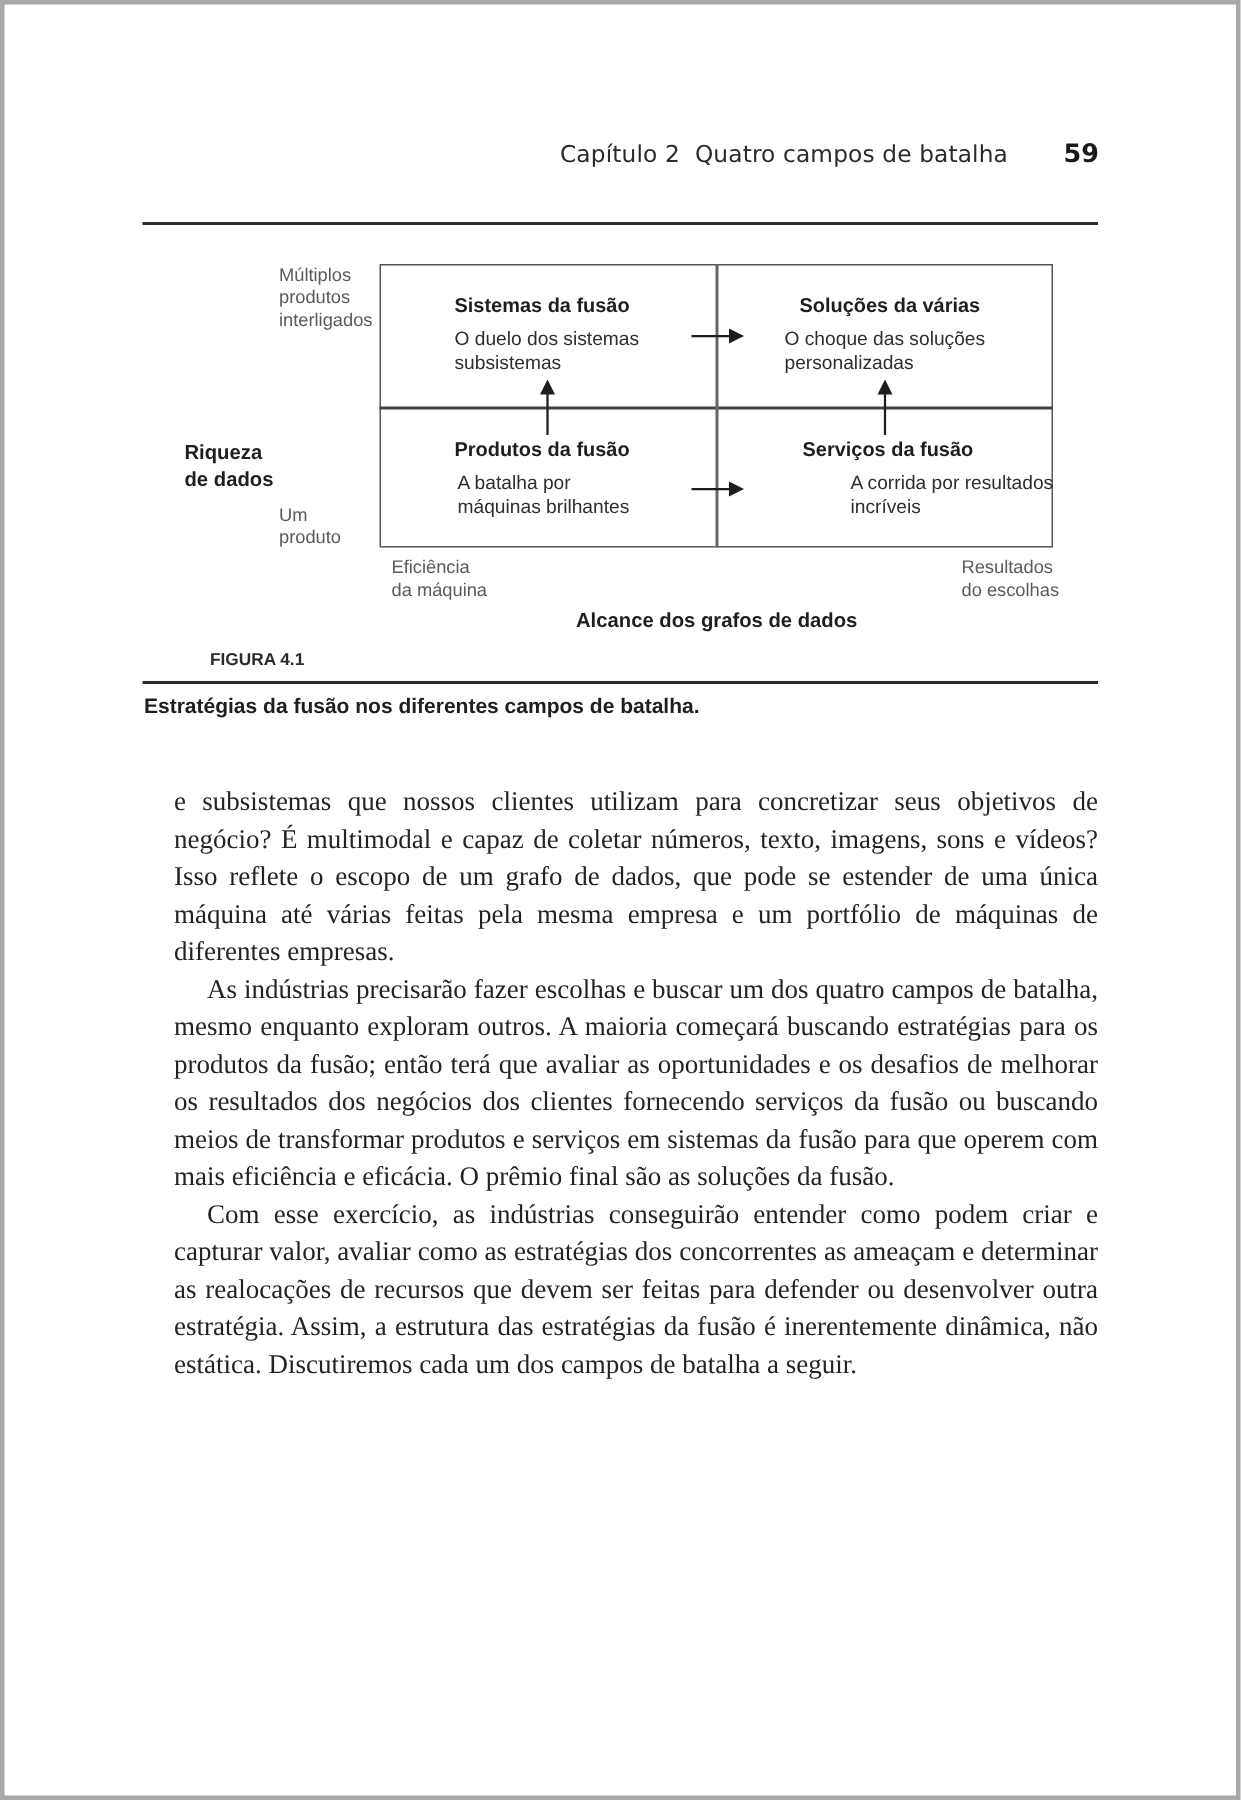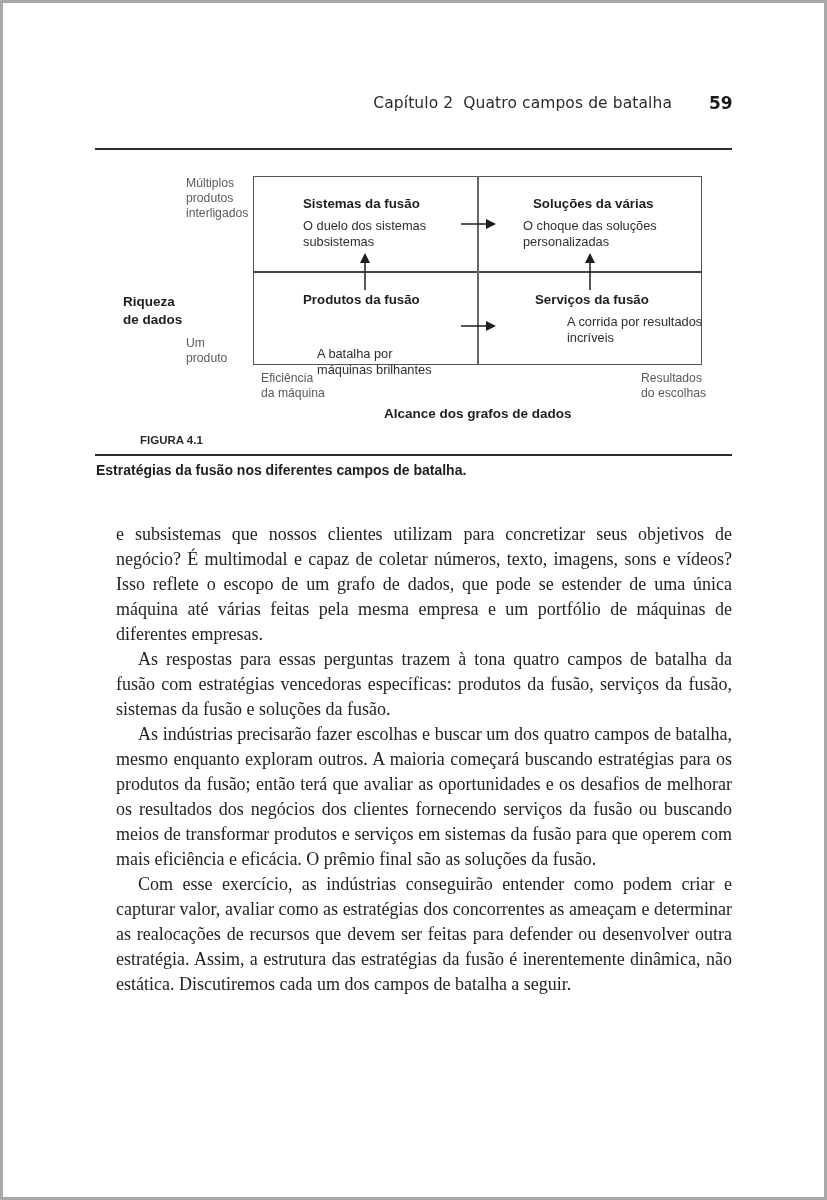--- a/index.html
+++ b/index.html
@@ -72,21 +72,21 @@
   <div>subsistemas</div>
 </div>
 
 <div class="abs sans qt" style="left:530px; top:193px;">Soluções da várias</div>
 <div class="abs sans qd" style="left:520px; top:215px;">
   <div>O choque das soluções</div>
   <div>personalizadas</div>
 </div>
 
 <div class="abs sans qt" style="left:300px; top:289px;">Produtos da fusão</div>
-<div class="abs sans qd" style="left:314px; top:311px;margin-top:32px;">
+<div class="abs sans qd" style="left:302px; top:311px;">
   <div>A batalha por</div>
   <div>máquinas brilhantes</div>
 </div>
 
 <div class="abs sans qt" style="left:532px; top:289px;">Serviços da fusão</div>
 <div class="abs sans qd" style="left:522px; top:311px;margin-left:42px;">
   <div>A corrida por resultados</div>
   <div>incríveis</div>
 </div>
 
@@ -120,16 +120,15 @@
   <div>do escolhas</div>
 </div>
 <div class="abs sans ylab" style="left:381px; top:402px;">Alcance dos grafos de dados</div>
 
 <div class="abs sans figlabel" style="left:93px; top:431px;">FIGURA 4.1</div>
 <div class="abs rule" style="top:451px;"></div>
 <div class="abs sans caption" style="left:93px; top:459px;">Estratégias da fusão nos diferentes campos de batalha.</div>
 
 <div class="abs body-text">
   <p>e subsistemas que nossos clientes utilizam para concretizar seus objetivos de negócio? É multimodal e capaz de coletar números, texto, imagens, sons e vídeos? Isso reflete o escopo de um grafo de dados, que pode se estender de uma única máquina até várias feitas pela mesma empresa e um portfólio de máquinas de diferentes empresas.</p>
-  <p class="ind">As respostas para essas perguntas trazem à tona quatro campos de batalha da fusão com estratégias vencedoras específicas: produtos da fusão, serviços da fusão, sistemas da fusão e soluções da fusão.</p>
   <p class="ind">As indústrias precisarão fazer escolhas e buscar um dos quatro campos de batalha, mesmo enquanto exploram outros. A maioria começará buscando estratégias para os produtos da fusão; então terá que avaliar as oportunidades e os desafios de melhorar os resultados dos negócios dos clientes fornecendo serviços da fusão ou buscando meios de transformar produtos e serviços em sistemas da fusão para que operem com mais eficiência e eficácia. O prêmio final são as soluções da fusão.</p>
   <p class="ind">Com esse exercício, as indústrias conseguirão entender como podem criar e capturar valor, avaliar como as estratégias dos concorrentes as ameaçam e determinar as realocações de recursos que devem ser feitas para defender ou desenvolver outra estratégia. Assim, a estrutura das estratégias da fusão é inerentemente dinâmica, não estática. Discutiremos cada um dos campos de batalha a seguir.</p>
 </div>
 
 </body></html>

